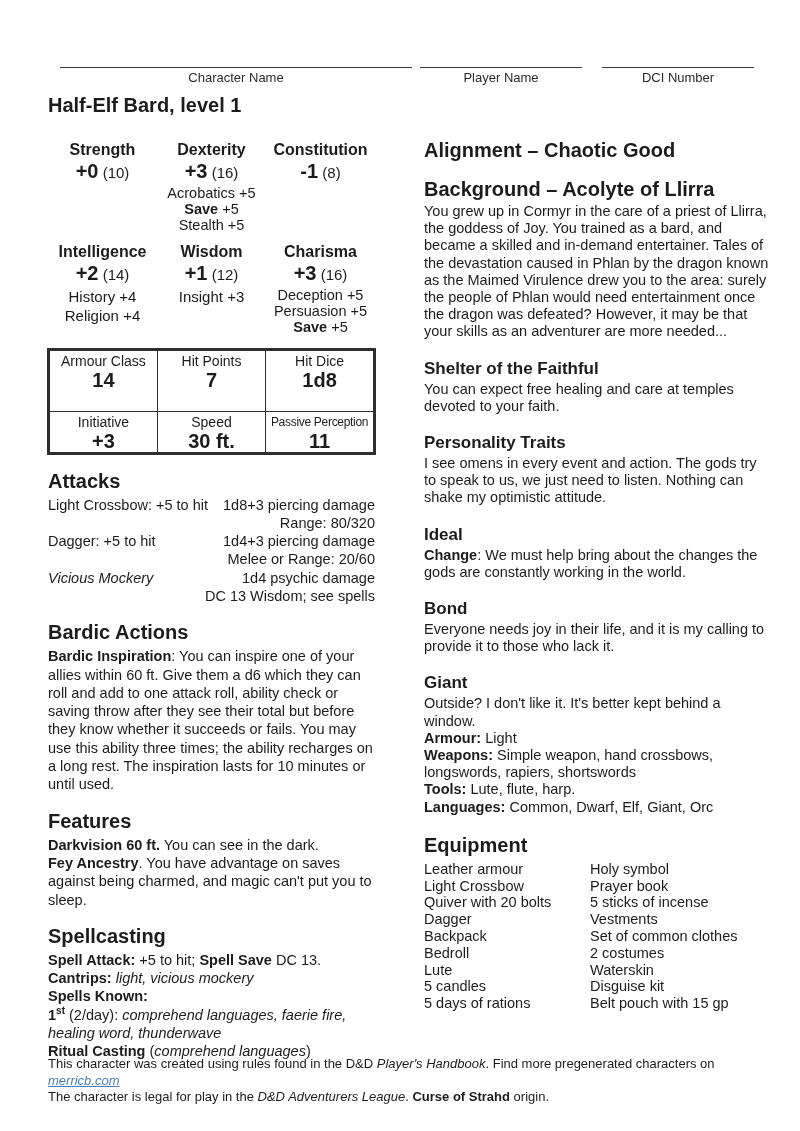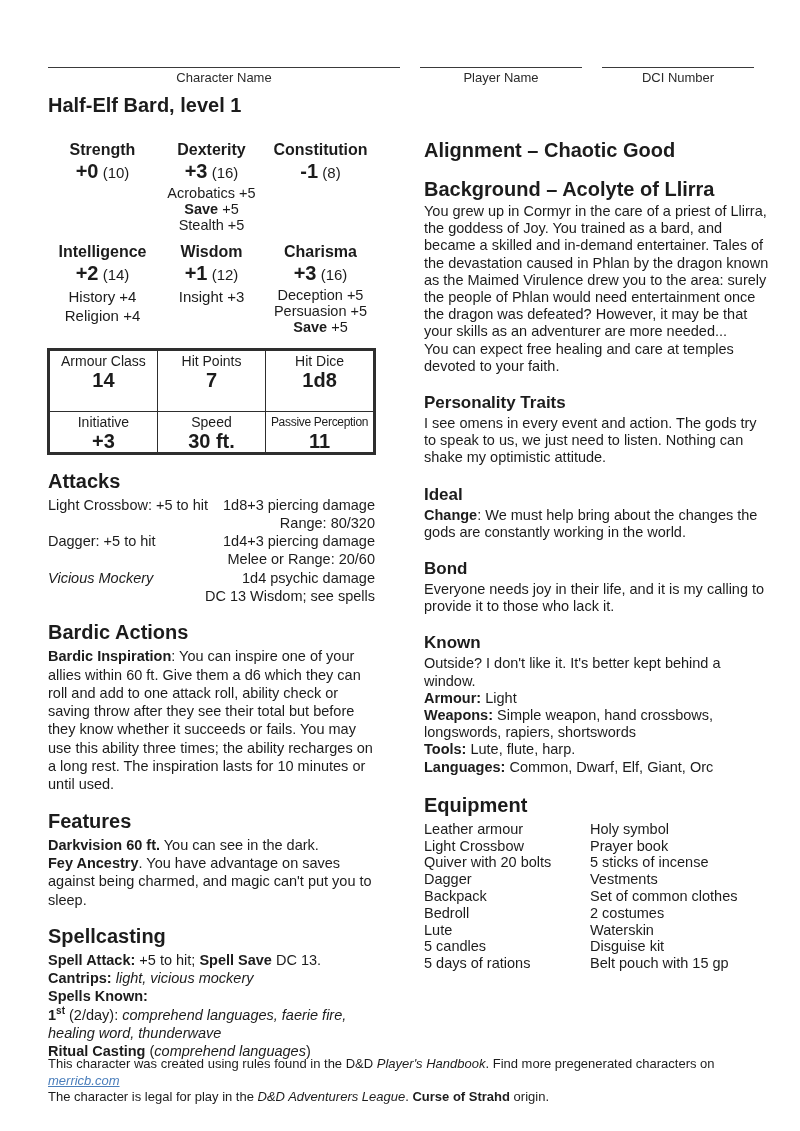--- a/index.html
+++ b/index.html
@@ -6,21 +6,21 @@
   html,body { background:#ffffff; }
   .page {
     position:relative; width:800px; height:1131px; background:#ffffff;
     color:#1c1c1c; font-family:"Liberation Sans","DejaVu Sans",sans-serif;
     overflow:hidden;
   }
   
   .namefield { position:absolute; top:67px; }
   .namefield .rule { border-top:1.5px solid #3a3a3a; width:100%; }
   .namefield .flabel { text-align:center; font-size:13px; color:#2a2a2a; padding-top:2px; }
-  .nf1 { left:48px;  width:352px; }
+  .nf1 { left:60px;  width:352px; }
   .nf2 { left:420px; width:162px; }
   .nf3 { left:602px; width:152px; }
   .sheet-title { position:absolute; left:48px; top:94px; font-size:20px; font-weight:bold; }
 
   .col-left  { position:absolute; left:48px;  top:140px; width:327px; }
   .col-right { position:absolute; left:424px; top:138px; width:346px; }
 
   
   .ab-row { display:grid; grid-template-columns:1fr 1fr 1fr; text-align:center; }
   .ab-row1 { min-height:102px; }
@@ -192,32 +192,33 @@
     <div class="body-l"><span class="lead">1</span><sup class="lead">st</sup><span> (2/day): </span><span class="it">comprehend languages, faerie fire, healing word, thunderwave</span></div>
     <div class="body-l"><span class="lead">Ritual Casting</span><span> (</span><span class="it">comprehend languages</span><span>)</span></div>
   </div>
 
   <div class="col-right">
     <h1 class="rhead">Alignment – Chaotic Good</h1>
 
     <h1 class="rhead bg-head">Background – Acolyte of Llirra</h1>
     <p class="body-r">You grew up in Cormyr in the care of a priest of Llirra, the goddess of Joy. You trained as a bard, and became a skilled and in-demand entertainer. Tales of the devastation caused in Phlan by the dragon known as the Maimed Virulence drew you to the area: surely the people of Phlan would need entertainment once the dragon was defeated? However, it may be that your skills as an adventurer are more needed...</p>
 
+    <h3 class="sub">Shelter of the Faithful</h3>
     <p class="body-r">You can expect free healing and care at temples devoted to your faith.</p>
 
     <h3 class="sub">Personality Traits</h3>
     <p class="body-r">I see omens in every event and action. The gods try to speak to us, we just need to listen. Nothing can shake my optimistic attitude.</p>
 
     <h3 class="sub">Ideal</h3>
     <p class="body-r"><span class="lead">Change</span><span>: We must help bring about the changes the gods are constantly working in the world.</span></p>
 
     <h3 class="sub">Bond</h3>
     <p class="body-r">Everyone needs joy in their life, and it is my calling to provide it to those who lack it.</p>
 
-    <h3 class="sub">Known</h3>
+    <h3 class="sub">Giant</h3>
     <p class="body-r">Outside? I don't like it. It's better kept behind a window.</p>
 
     <div class="body-r"><span class="lead">Armour:</span><span> Light</span></div>
     <div class="body-r"><span class="lead">Weapons:</span><span> Simple weapon, hand crossbows, longswords, rapiers, shortswords</span></div>
     <div class="body-r"><span class="lead">Tools:</span><span> Lute, flute, harp.</span></div>
     <div class="body-r"><span class="lead">Languages:</span><span> Common, Dwarf, Elf, Giant, Orc</span></div>
 
     <h1 class="rhead equip-head">Equipment</h1>
     <div class="equip-cols">
       <div class="equip-col1">

